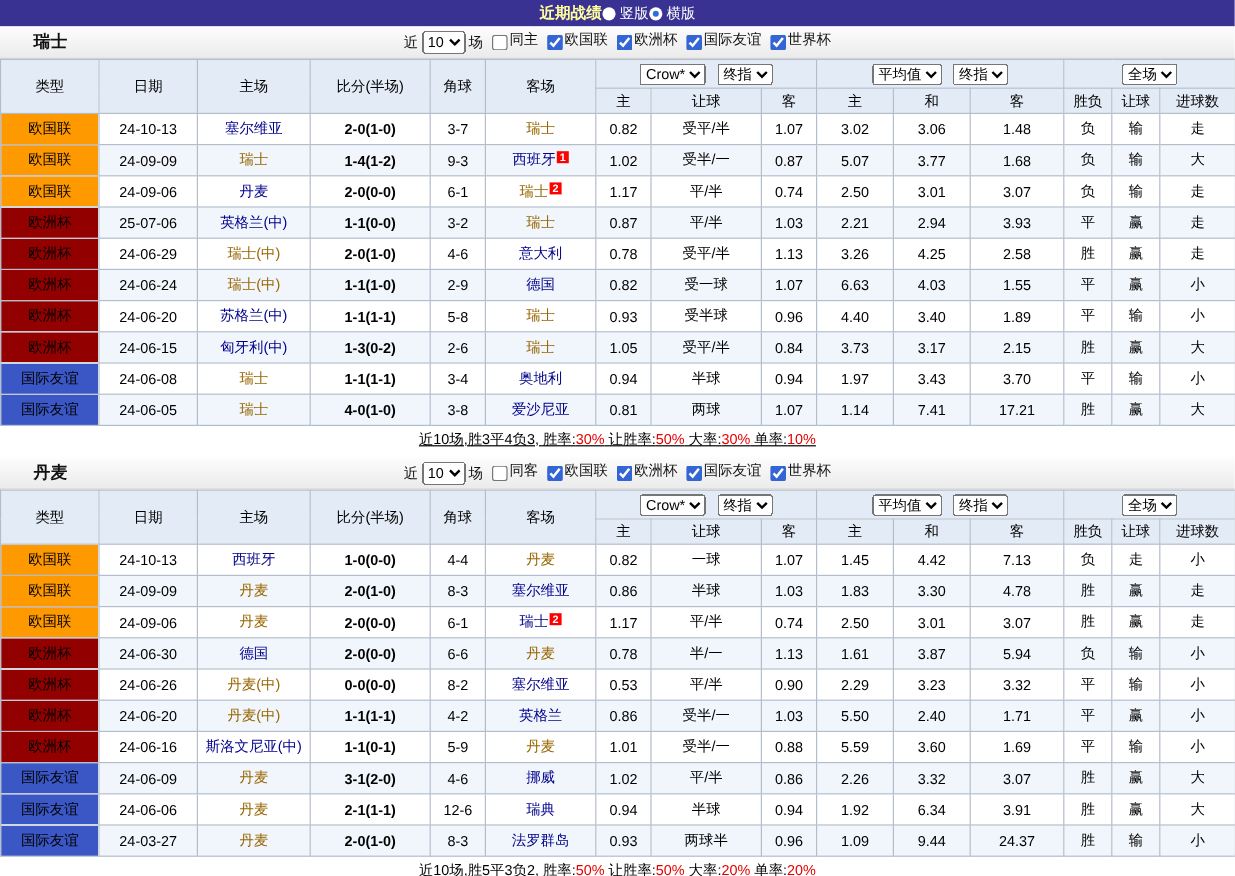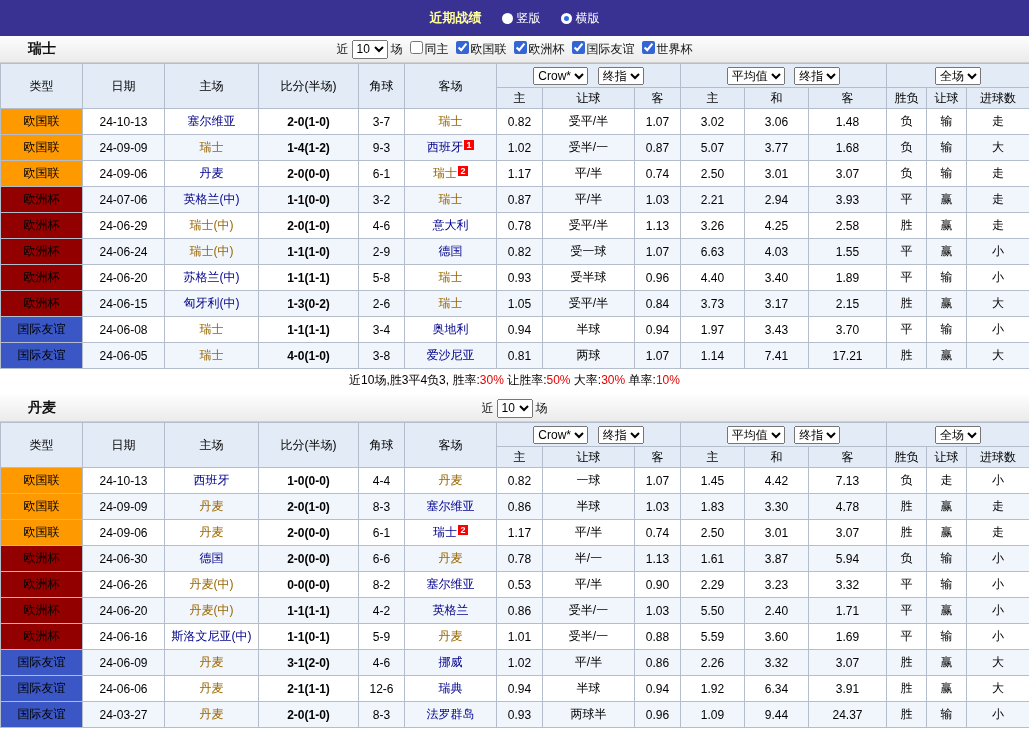--- a/index.html
+++ b/index.html
@@ -2,36 +2,36 @@
 <html><head>
 <meta charset="utf-8">
 <style>
   html,body { margin:0; padding:0; }
   body {
     width:1029px; height:730px; overflow:hidden; background:#fff;
     font-family:"Liberation Sans","DejaVu Sans",sans-serif;
   }
   
   .topbar {
-    height:36px; background:#3a3293; display:flex; align-items:center;
-    justify-content:center; gap:20px;
+    height:22px; background:#3a3293; display:flex; align-items:center;
+    justify-content:center; gap:0;
   }
   .topbar .title { color:#ffff99; font-weight:bold; font-size:13px; }
   .radio-opt { display:flex; align-items:center; gap:4px; color:#fff; font-size:12px; cursor:pointer; }
   .radio { width:11px; height:11px; border-radius:50%; background:#fff; position:relative; display:inline-block; }
   .radio.on::after { content:""; position:absolute; left:3px; top:3px; width:5px; height:5px; border-radius:50%; background:#2e6de0; }
   
   .section-header {
     height:26px; background:linear-gradient(#fdfdfd,#ebebeb);
     border-bottom:1px solid #cfcfcf; position:relative; display:flex; align-items:center;
   }
   .team-name { position:absolute; left:28px; font-size:14px; font-weight:bold; color:#111; }
   .filter { margin:0 auto; display:flex; align-items:center; font-size:12px; color:#111; }
   .filter select { font-size:12px; height:19px; margin:0 3px; }
-  .filter label { display:inline-flex; align-items:flex-start; margin-left:7px; cursor:pointer; }
+  .filter label { display:inline-flex; align-items:flex-end; margin-left:7px; cursor:pointer; }
   .filter input[type=checkbox] { width:13px; height:13px; margin:0 2px 0 0; accent-color:#3465d4; }
   
   table.grid { width:1029px; border-collapse:collapse; table-layout:fixed; }
   .grid th, .grid td {
     border:1px solid #b3bdcb; text-align:center; font-size:12px; padding:0;
     white-space:nowrap; overflow:hidden;
   }
   .grid thead th { background:#e3ebf6; font-weight:normal; color:#000; }
   .grid thead tr.dd-row th { height:23px; }
   .grid thead tr.sub-row th { height:20px; }
@@ -42,21 +42,21 @@
   td.score { color:#f00;font-weight:bold; }
   .team-focus { color:#996600; }
   .team-opp { color:#00008b; }
   .res-red { color:#e60000; }
   .res-blue { color:#0000cc; }
   .res-green { color:#008000; }
   .red-card {
     display:inline-block; background:#f00; color:#fff; font-size:9px; line-height:10px;
     width:10px; height:10px; margin-left:1px; vertical-align:3px; text-align:center; font-weight:bold;
   }
-  .summary { height:22px; line-height:22px; text-align:center; font-size:12px; color:#000; }
+  .summary { height:22px; line-height:22px; text-align:center; font-size:12px; color:#000;text-decoration:underline; }
   .summary .red { color:#e60000; }
   .section-gap { height:4px; }
 </style>
 </head>
 <body>
 
 <div class="topbar">
   <span class="title">近期战绩</span>
   <span class="radio-opt">
     <span class="radio"></span>
@@ -175,21 +175,21 @@
     <td>0.74</td>
     <td>2.50</td>
     <td>3.01</td>
     <td>3.07</td>
     <td class="res-green">负</td>
     <td class="res-blue">输</td>
     <td class="res-green">走</td>
   </tr>
         <tr class="alt">
     <td class="league" style="background: rgb(146, 0, 0);">欧洲杯</td>
-    <td>24-07-06</td>
+    <td>25-07-06</td>
     <td><span class="team-opp">英格兰(中)</span></td>
     <td class="score">1-1(0-0)</td>
     <td>3-2</td>
     <td><span class="team-focus">瑞士</span></td>
     <td>0.87</td>
     <td>平/半</td>
     <td>1.03</td>
     <td>2.21</td>
     <td>2.94</td>
     <td>3.93</td>
@@ -306,20 +306,21 @@
 
 <div class="section-gap"></div>
 
 <div>
   <div class="section-header">
     <span class="team-name">丹麦</span>
     <div class="filter">
       <span>近</span>
       <select><option>10</option></select>
       <span>场</span>
+      <span><label><input type="checkbox" style="">同客</label><label><input type="checkbox" checked="" style="">欧国联</label><label><input type="checkbox" checked="" style="">欧洲杯</label><label><input type="checkbox" checked="" style="">国际友谊</label><label><input type="checkbox" checked="" style="">世界杯</label></span>
     </div>
   </div>
   <table class="grid">
     <colgroup>
       <col style="width:82px">
         <col style="width:82px">
         <col style="width:94px">
         <col style="width:100px">
       <col style="width:46px">
         <col style="width:92px">

